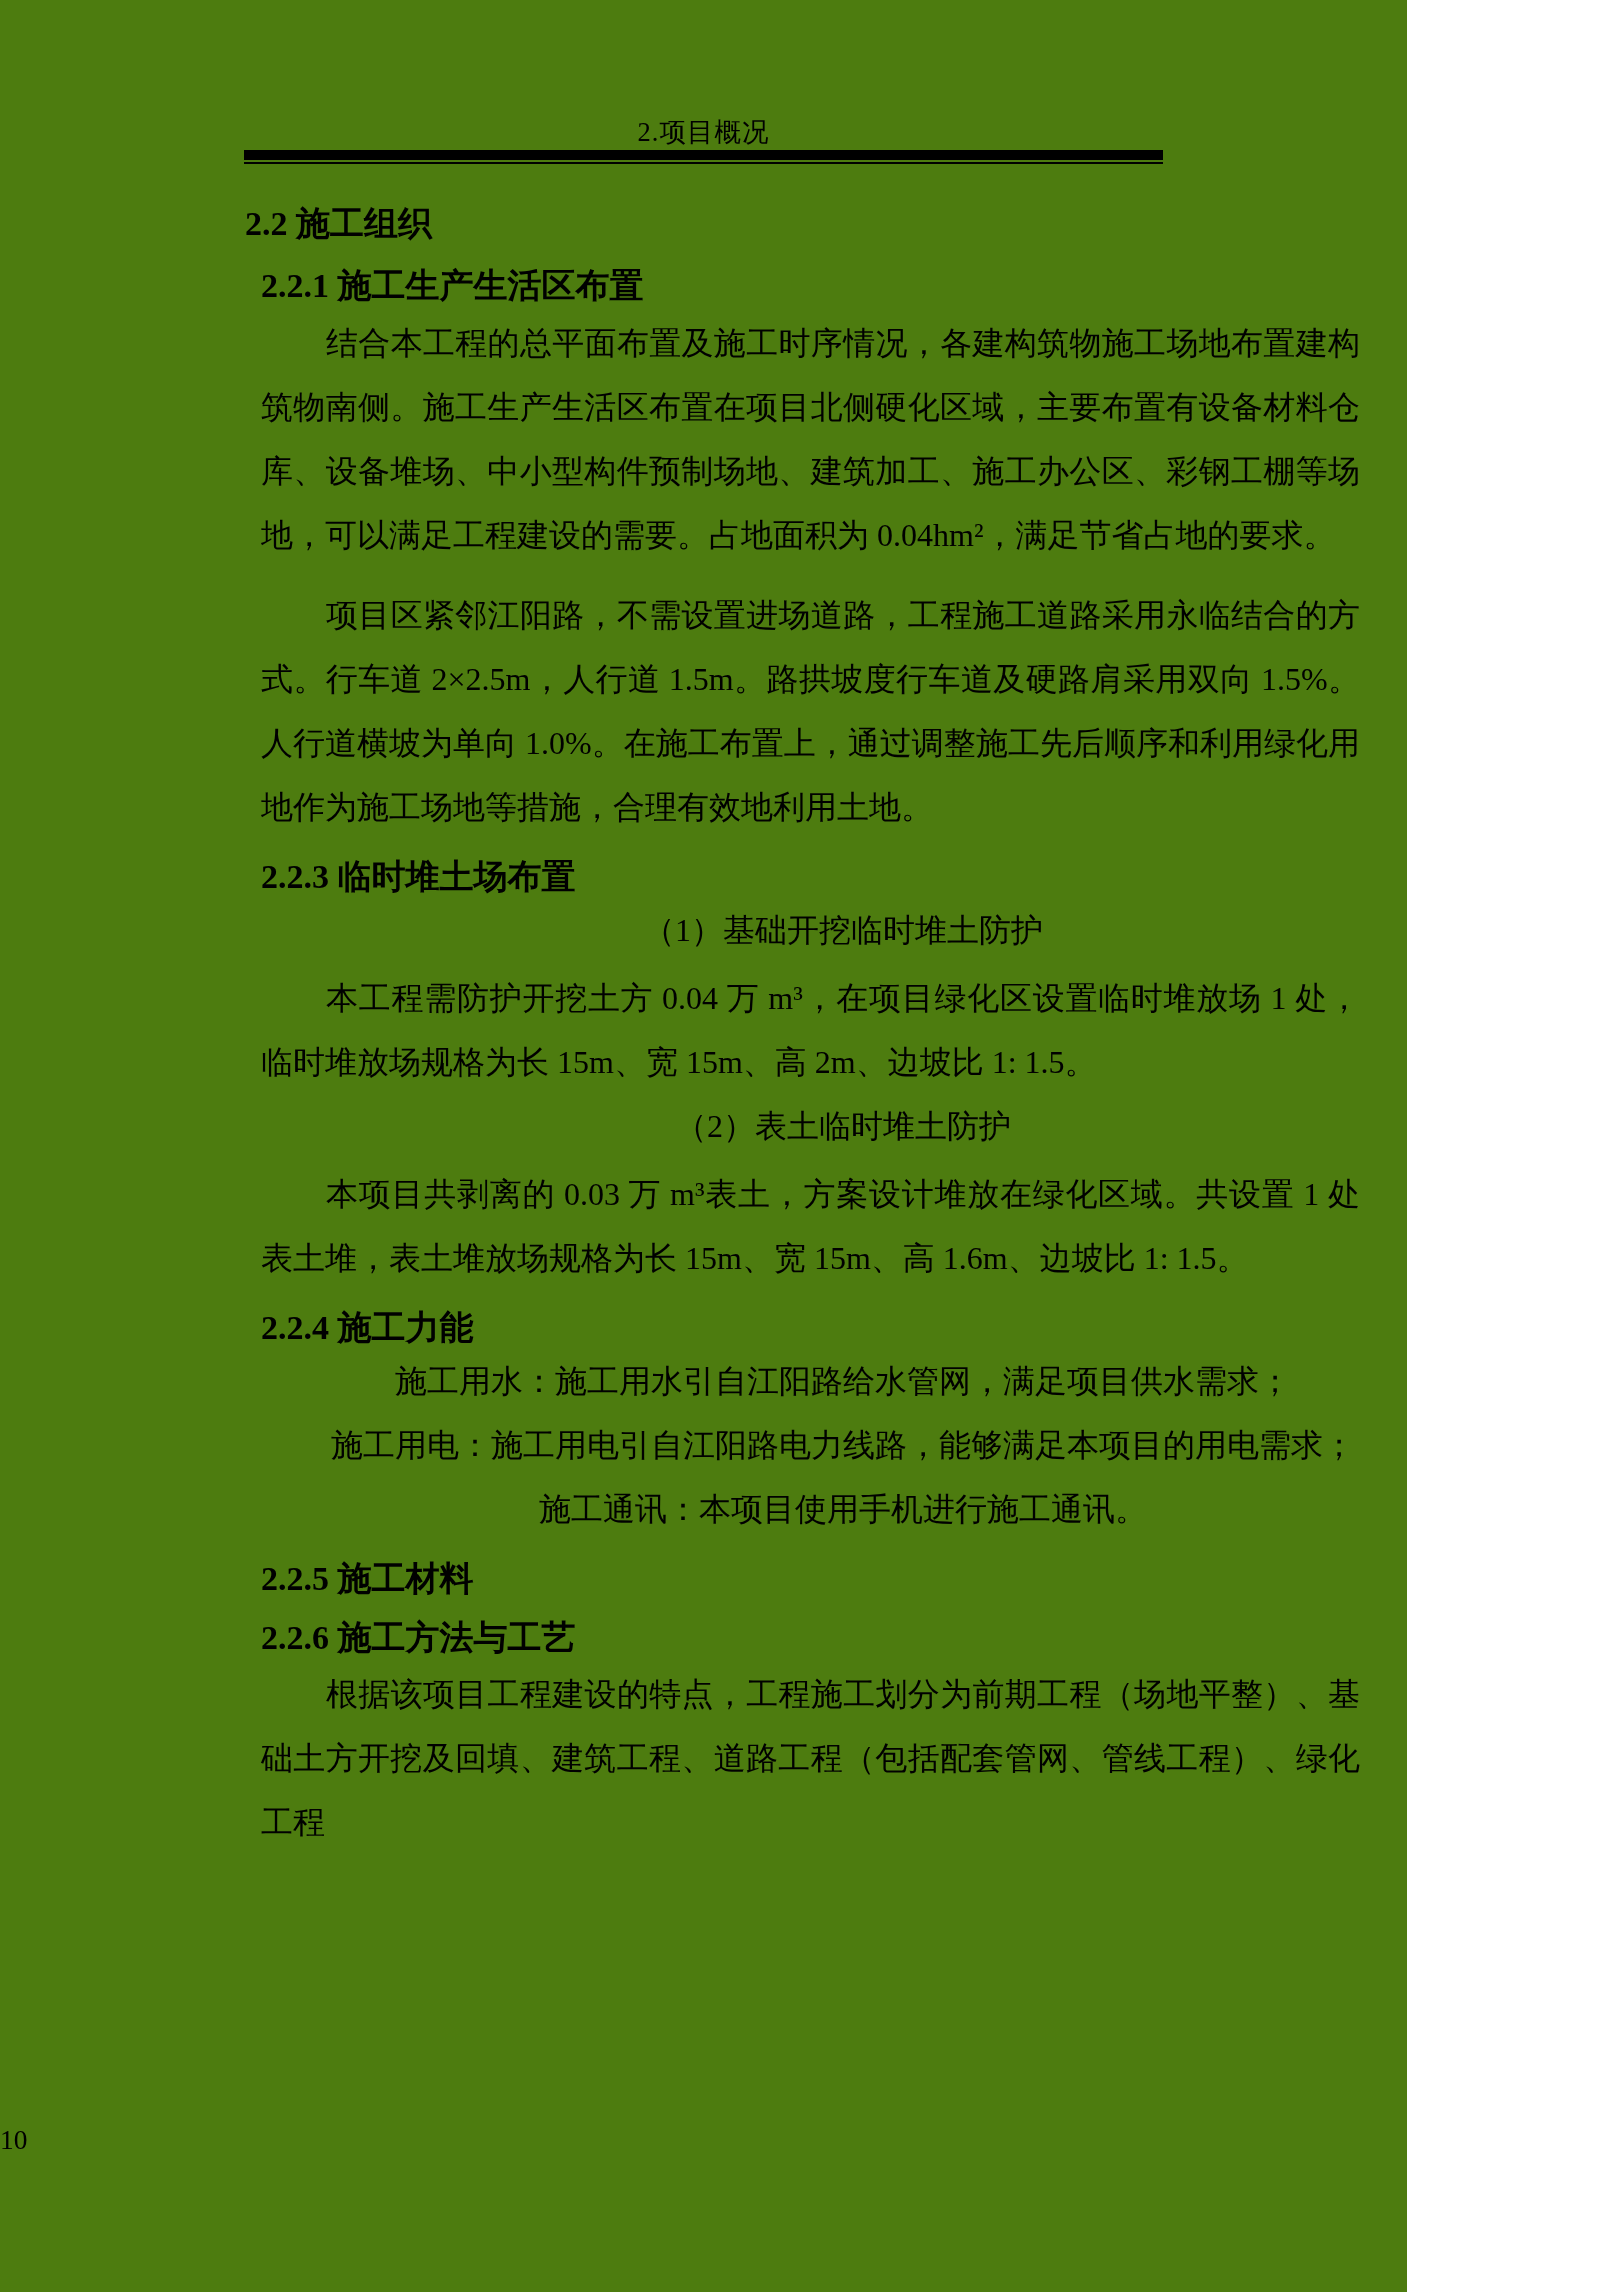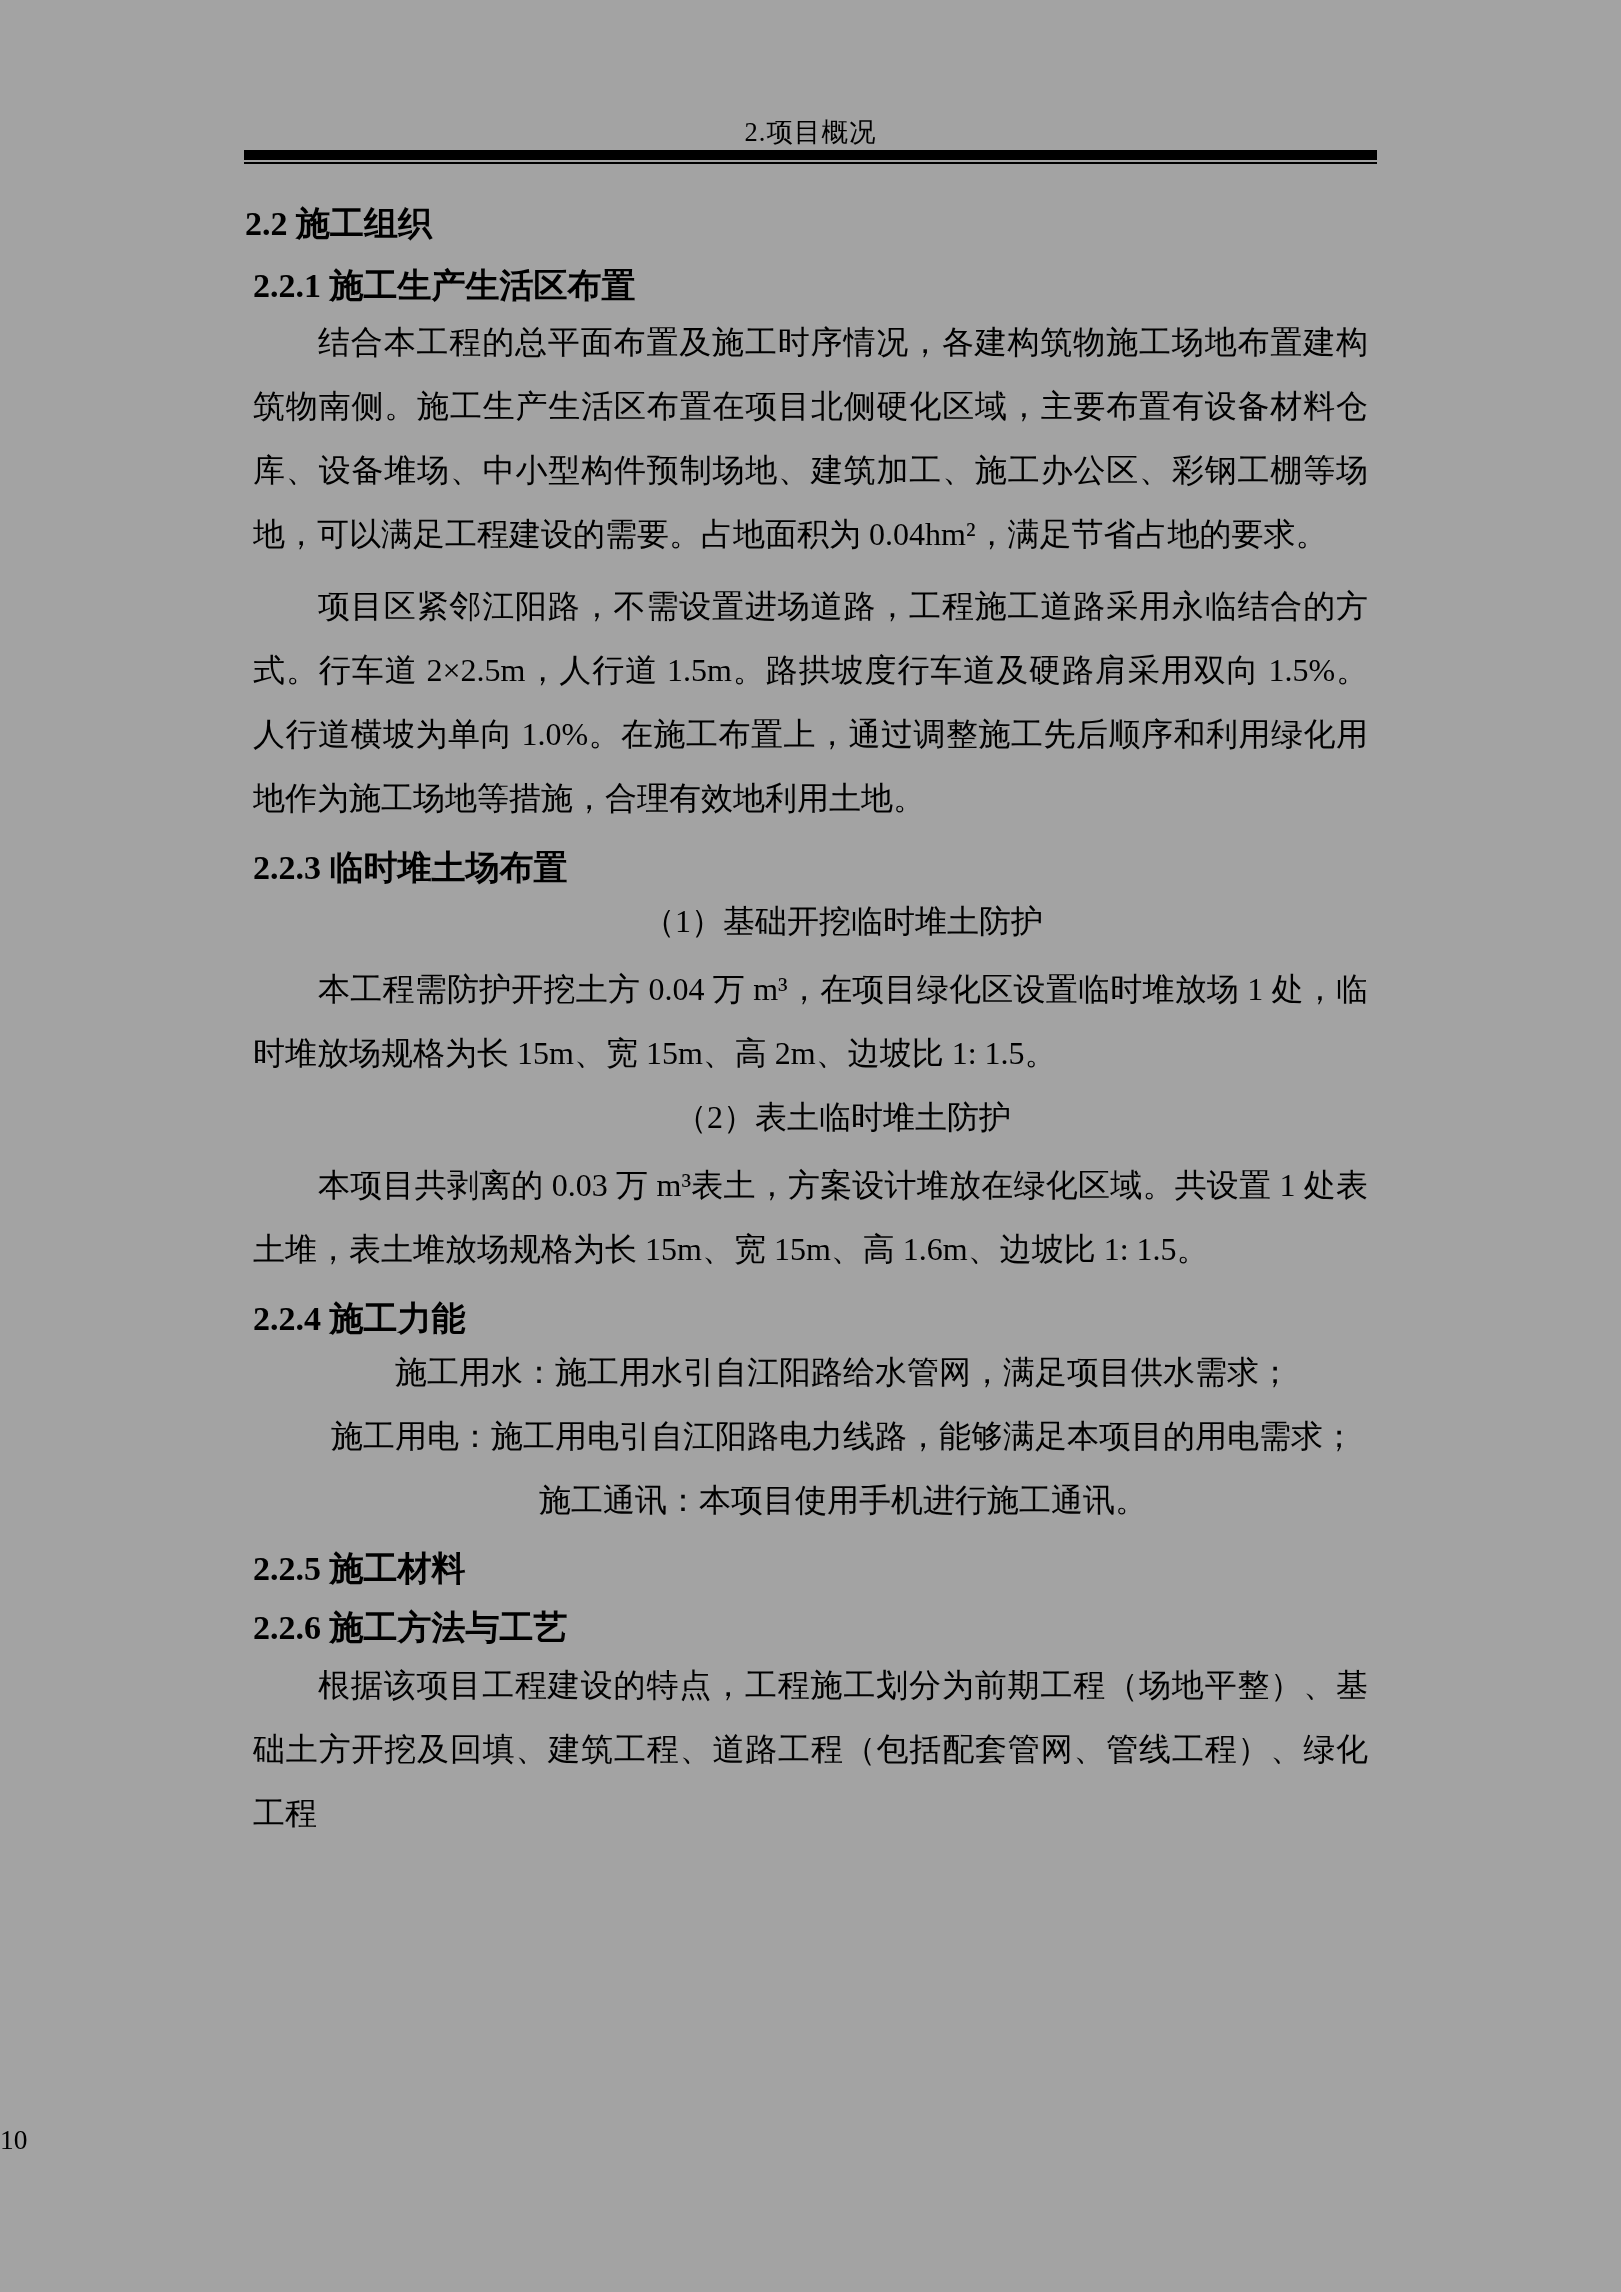--- a/index.html
+++ b/index.html
@@ -2,23 +2,23 @@
 <html lang="zh"><head>
 <meta charset="utf-8">
 <style>
   html, body {
     margin: 0;
     padding: 0;
     background: #ffffff;
   }
   .page {
     position: relative;
-    width: 1621px;
+    width: 1407px;
     height: 2293px;
-    background: #a3a3a3;
+    background: #4d7c0f;
     color: #000000;
     font-family: "Liberation Serif", "DejaVu Serif", serif;
     overflow: hidden;
     box-sizing: border-box;
   }
   .running-header {
     padding-top: 118px;
     text-align: center;
     font-size: 26.5px;
     line-height: 29px;
@@ -52,21 +52,21 @@
     margin: 3.9px 0 0 0;
     text-align: justify;
     text-justify: inter-ideograph;
     text-indent: 65px;
     word-break: break-all;
   }
   p.body.plain {
     margin: 0;
     text-align: center;
   }
-  section { margin: 8px; padding: 0; }
+  section { margin: 16px; padding: 0; }
   .footer {
     position: absolute;
     top: 2125px;
     left: 0;
     width: 1621px;
     font-size: 27.4px;
     line-height: 31px;
   }
 </style>
 </head>

